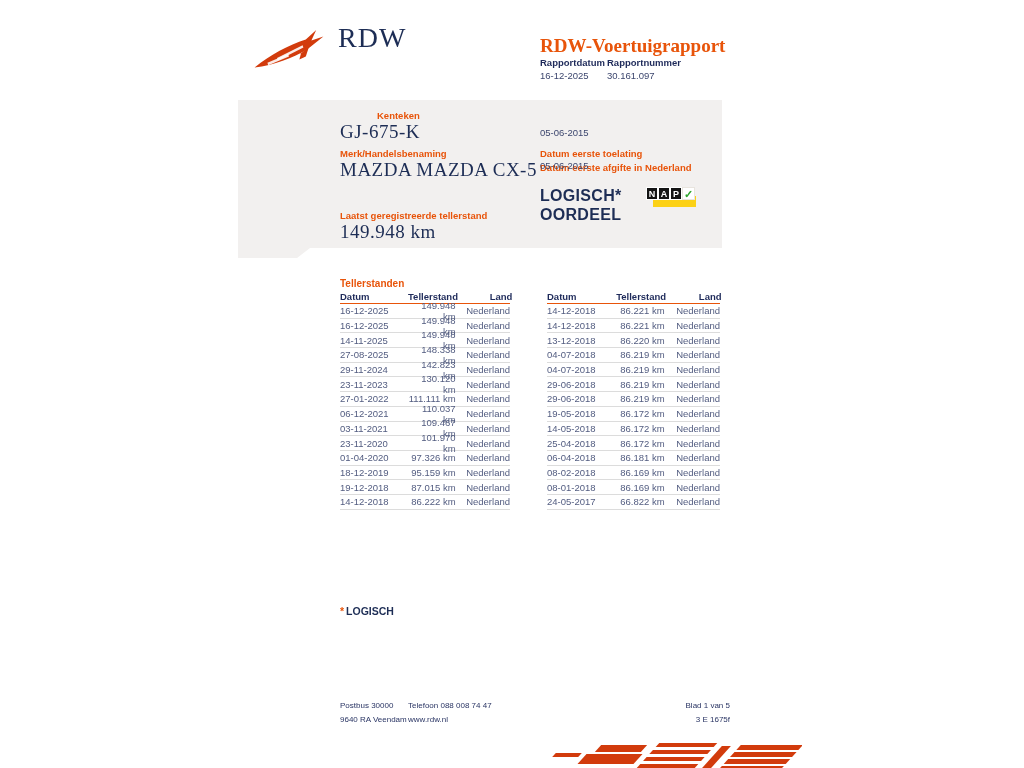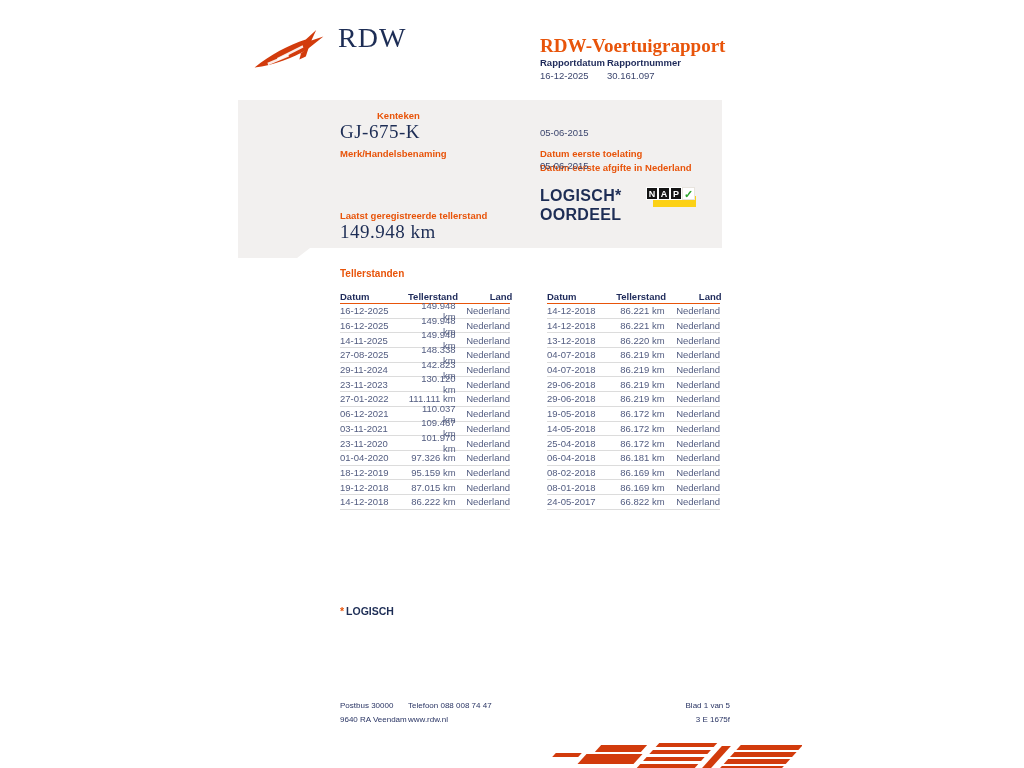--- a/index.html
+++ b/index.html
@@ -57,21 +57,21 @@
     line-height:13px; border:1px solid #ffffff;
   }
   .nap-n { left:0; } .nap-a { left:12px; } .nap-p { left:24px; }
   .nap-check {
     position:absolute; left:36px; top:0; width:13px; height:13px;
     background:#ffffff; border:1px solid #e8e4de; color:#2fa52f;
     font-size:11px; font-weight:bold; text-align:center; line-height:12px;
   }
 
   
-  .section-title { left:340px; top:268px; font-size:10px; font-weight:bold; color:#e8540a; }
+  .section-title { left:340px; top:278px; font-size:10px; font-weight:bold; color:#e8540a; }
   .otable { position:absolute; top:291px; }
   .otable-left { left:340px; width:170px; }
   .otable-right { left:547px; width:173px; }
   .thead {
     display:flex; font-size:9.5px; font-weight:bold; color:#1e2a5a;
     padding-bottom:12px; border-bottom:1.5px solid #e8540a; height:13px;
   }
   .trow {
     display:flex; align-items:center; height:14.7px;
     border-bottom:1px solid #dcdcdc; font-size:9.5px; color:#525c80;
@@ -133,20 +133,21 @@
   <div class="abs meta-value val-rapportdatum">16-12-2025</div>
   <div class="abs meta-value val-rapportnummer">30.161.097</div>
 
   <div class="abs graybox">
     <div class="tab"></div>
 
     <div class="field-label" style="left:102px; top:10px;padding-left:37px;">Kenteken</div>
     <div class="field-value-serif" style="left:102px; top:21px;">GJ-675-K</div>
 
     <div class="field-label" style="left:102px; top:48px;">Merk/Handelsbenaming</div>
+    <div class="field-value-serif" style="left:102px; top:59px;">MAZDA MAZDA CX-5</div>
 
     <div class="field-label" style="left:102px; top:110px;">Laatst geregistreerde tellerstand</div>
     <div class="field-value-serif" style="left:102px; top:121px;">149.948 km</div>
 
     <div class="field-label" style="left:302px; top:15px;margin-top:47px;">Datum eerste afgifte in Nederland</div>
     <div class="field-value-small" style="left:302px; top:27px;">05-06-2015</div>
 
     <div class="field-label" style="left:302px; top:48px;">Datum eerste toelating</div>
     <div class="field-value-small" style="left:302px; top:60px;">05-06-2015</div>
 

